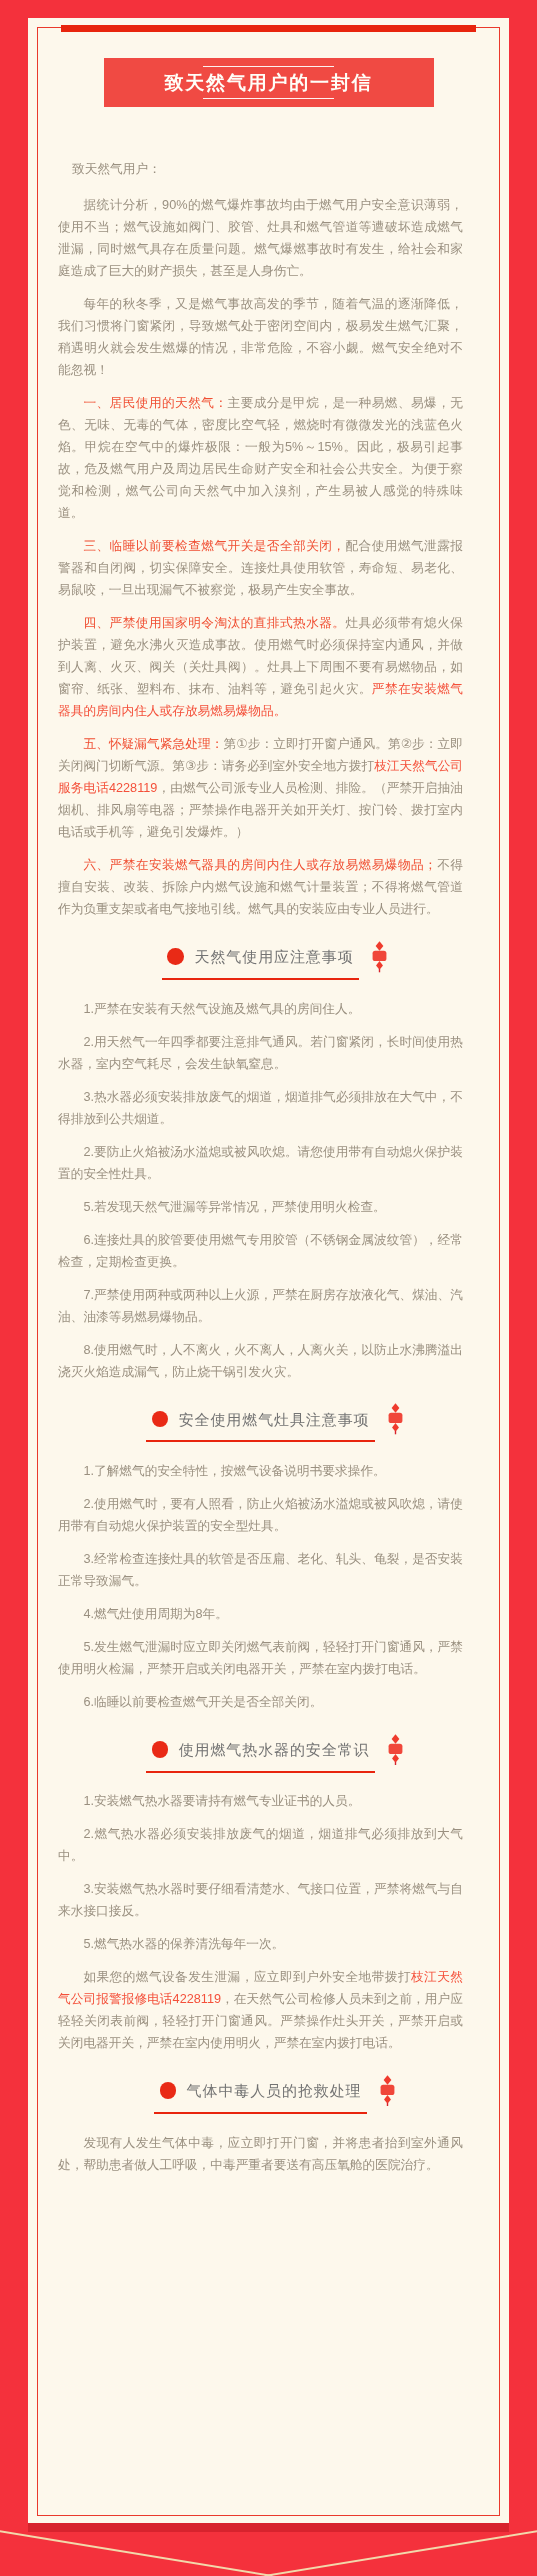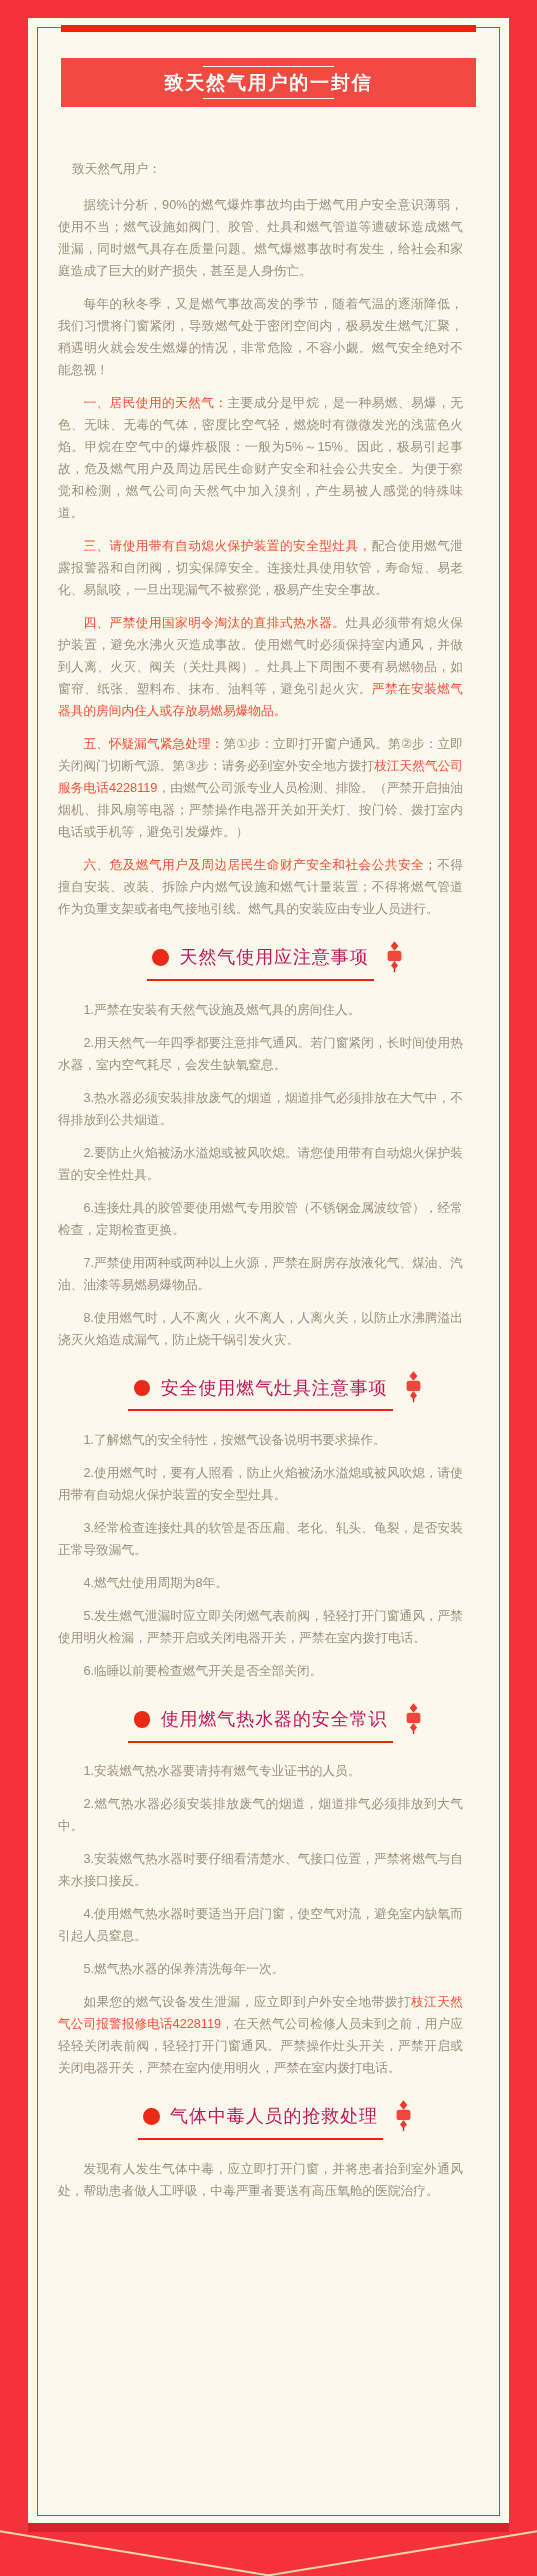--- a/index.html
+++ b/index.html
@@ -1,33 +1,33 @@
 <!DOCTYPE html>
 <html style="font-size:14px"><head>
 <meta charset="utf-8">
 <style>
   html,body{margin:0;padding:0;}
   body{font-family:"Liberation Sans","DejaVu Sans",sans-serif;}
   .page{position:relative;width:537px;height:2576px;background:#f4313c;overflow:hidden;}
   .panel{position:absolute;left:28px;top:18.4px;width:481px;height:2505px;background:#fdf8ec;overflow:hidden;}
   .inner-border{position:absolute;left:8.8px;top:8.8px;right:8.8px;bottom:7.9px;border:0.9px solid #ea392c;pointer-events:none;}
   .top-bar{position:absolute;left:33px;top:7px;width:415px;height:7px;background:#e8250e;}
-  .banner{position:relative;margin:40px auto 0;width:415px;height:49px;background:#f04a43;text-align:center;
+  .banner{position:relative;margin:40px auto 0;width:330px;height:49px;background:#f04a43;text-align:center;
           display:flex;flex-direction:column;justify-content:center;align-items:center;}
   .banner-line{width:131px;height:0.9px;background:rgba(255,255,255,0.92);}
   .title{margin:6.1px 0;font-size:19px;font-weight:bold;color:#fffef8;letter-spacing:1.8px;line-height:1;}
   .content{padding:37px 46px 0 30px;font-size:12.7px;line-height:22px;color:#9a9080;text-align:justify;}
   .salutation{margin:14px;}
   .para{margin:11px 0 0;text-indent:2em;}
   .accent{color:#f4503a;}
   .accent-bold{color:#f04f33;font-weight:normal;}
   .sub-header{margin:26px 0 17.5px;text-align:center;text-indent:0;}
   .sub-inner{display:inline-block;position:relative;padding:0 5.3px 8.8px;border-bottom:2.6px solid #e8250e;}
   .dot{display:inline-block;width:16.6px;height:16.6px;border-radius:50%;background:#e92a16;vertical-align:-2.6px;margin-right:10.5px;}
-  .sub-title{font-size:18px;color:#be185d;letter-spacing:0.9px;}
+  .sub-title{font-size:15px;color:#737373;letter-spacing:0.9px;}
   .lantern{position:absolute;right:-30px;top:-5.3px;}
   .panel-shadow{position:absolute;left:28px;top:2523px;width:481px;height:8.8px;background:#d7232d;}
   .flap-line{position:absolute;width:278px;height:1.8px;background:#f2d8ab;}
   .flap-left{left:-1.8px;top:2530px;transform-origin:0 50%;transform:rotate(9.3deg);}
   .flap-right{right:-1.8px;top:2530px;transform-origin:100% 50%;transform:rotate(-9.3deg);}
 </style>
 </head>
 <body>
 
 <div class="page">
@@ -41,43 +41,44 @@
       <div class="banner-line"></div>
     </div>
 
     <div class="content">
       <p class="salutation">致天然气用户：</p>
 
       <p class="para">据统计分析，90%的燃气爆炸事故均由于燃气用户安全意识薄弱，使用不当；燃气设施如阀门、胶管、灶具和燃气管道等遭破坏造成燃气泄漏，同时燃气具存在质量问题。燃气爆燃事故时有发生，给社会和家庭造成了巨大的财产损失，甚至是人身伤亡。</p>
       <p class="para">每年的秋冬季，又是燃气事故高发的季节，随着气温的逐渐降低，我们习惯将门窗紧闭，导致燃气处于密闭空间内，极易发生燃气汇聚，稍遇明火就会发生燃爆的情况，非常危险，不容小觑。燃气安全绝对不能忽视！</p>
 
       <p class="para"><span class="accent-bold">一、居民使用的天然气：</span><span>主要成分是甲烷，是一种易燃、易爆，无色、无味、无毒的气体，密度比空气轻，燃烧时有微微发光的浅蓝色火焰。甲烷在空气中的爆炸极限：一般为5%～15%。因此，极易引起事故，危及燃气用户及周边居民生命财产安全和社会公共安全。为便于察觉和检测，燃气公司向天然气中加入溴剂，产生易被人感觉的特殊味道。</span></p>
-      <p class="para"><span class="accent-bold">三、请使用带有自动熄火保护装置的安全型灶具，</span><span>配合使用燃气泄露报警器和自闭阀，切实保障安全。连接灶具使用软管，寿命短、易老化、易鼠咬，一旦出现漏气不被察觉，极易产生安全事故。</span></p>
+      <p class="para"><span class="accent-bold">三、临睡以前要检查燃气开关是否全部关闭，</span><span>配合使用燃气泄露报警器和自闭阀，切实保障安全。连接灶具使用软管，寿命短、易老化、易鼠咬，一旦出现漏气不被察觉，极易产生安全事故。</span></p>
       <p class="para"><span class="accent-bold">四、严禁使用国家明令淘汰的直排式热水器。</span><span>灶具必须带有熄火保护装置，避免水沸火灭造成事故。使用燃气时必须保持室内通风，并做到人离、火灭、阀关（关灶具阀）。灶具上下周围不要有易燃物品，如窗帘、纸张、塑料布、抹布、油料等，避免引起火灾。</span><span class="accent">严禁在安装燃气器具的房间内住人或存放易燃易爆物品。</span></p>
       <p class="para"><span class="accent-bold">五、怀疑漏气紧急处理：</span><span>第①步：立即打开窗户通风。第②步：立即关闭阀门切断气源。第③步：请务必到室外安全地方拨打</span><span class="accent">枝江天然气公司服务电话4228119</span><span>，由燃气公司派专业人员检测、排险。（严禁开启抽油烟机、排风扇等电器；严禁操作电器开关如开关灯、按门铃、拨打室内电话或手机等，避免引发爆炸。）</span></p>
-      <p class="para"><span class="accent-bold">六、危及燃气用户及周边居民生命财产安全和社会公共安全；</span><span>不得擅自安装、改装、拆除户内燃气设施和燃气计量装置；不得将燃气管道作为负重支架或者电气接地引线。燃气具的安装应由专业人员进行。</span></p>
+      <p class="para"><span class="accent-bold">六、严禁在安装燃气器具的房间内住人或存放易燃易爆物品；</span><span>不得擅自安装、改装、拆除户内燃气设施和燃气计量装置；不得将燃气管道作为负重支架或者电气接地引线。燃气具的安装应由专业人员进行。</span></p>
 
       <div class="sub-header">
         <span class="sub-inner">
           <span class="dot"></span><span class="sub-title">天然气使用应注意事项</span>
           <span class="lantern">
             <svg width="19" height="31.5" viewBox="0 0 22 36">
                 <path d="M11 0 L15.5 5.5 L11 11 L6.5 5.5 Z" fill="#ef3b2d"></path>
                 <rect x="3" y="11" width="16" height="12" rx="3" fill="#f0473a"></rect>
                 <path d="M11 23 L15 28 L11 33 L7 28 Z" fill="#ef3b2d"></path>
                 <rect x="10.2" y="32" width="1.6" height="4" fill="#d7232d"></rect>
               </svg>
           </span>
         </span>
       </div>
       <div>
           <p class="para">1.严禁在安装有天然气设施及燃气具的房间住人。</p>
           <p class="para">2.用天然气一年四季都要注意排气通风。若门窗紧闭，长时间使用热水器，室内空气耗尽，会发生缺氧窒息。</p>
           <p class="para">3.热水器必须安装排放废气的烟道，烟道排气必须排放在大气中，不得排放到公共烟道。</p>
           <p class="para">2.要防止火焰被汤水溢熄或被风吹熄。请您使用带有自动熄火保护装置的安全性灶具。</p>
+          <p class="para">5.若发现天然气泄漏等异常情况，严禁使用明火检查。</p>
           <p class="para">6.连接灶具的胶管要使用燃气专用胶管（不锈钢金属波纹管），经常检查，定期检查更换。</p>
           <p class="para">7.严禁使用两种或两种以上火源，严禁在厨房存放液化气、煤油、汽油、油漆等易燃易爆物品。</p>
           <p class="para">8.使用燃气时，人不离火，火不离人，人离火关，以防止水沸腾溢出浇灭火焰造成漏气，防止烧干锅引发火灾。</p>
         </div>
 
       <div class="sub-header">
         <span class="sub-inner">
           <span class="dot"></span><span class="sub-title">安全使用燃气灶具注意事项</span>
           <span class="lantern">
             <svg width="19" height="31.5" viewBox="0 0 22 36">
@@ -108,21 +109,20 @@
                 <path d="M11 23 L15 28 L11 33 L7 28 Z" fill="#ef3b2d"></path>
                 <rect x="10.2" y="32" width="1.6" height="4" fill="#d7232d"></rect>
               </svg>
           </span>
         </span>
       </div>
       <div>
           <p class="para">1.安装燃气热水器要请持有燃气专业证书的人员。</p>
           <p class="para">2.燃气热水器必须安装排放废气的烟道，烟道排气必须排放到大气中。</p>
           <p class="para">3.安装燃气热水器时要仔细看清楚水、气接口位置，严禁将燃气与自来水接口接反。</p>
-          <p class="para">4.使用燃气热水器时要适当开启门窗，使空气对流，避免室内缺氧而引起人员窒息。</p>
           <p class="para">5.燃气热水器的保养清洗每年一次。</p>
         </div>
 
       <p class="para"><span>如果您的燃气设备发生泄漏，应立即到户外安全地带拨打</span><span class="accent">枝江天然气公司报警报修电话4228119</span><span>，在天然气公司检修人员未到之前，用户应轻轻关闭表前阀，轻轻打开门窗通风。严禁操作灶头开关，严禁开启或关闭电器开关，严禁在室内使用明火，严禁在室内拨打电话。</span></p>
 
       <div class="sub-header">
         <span class="sub-inner">
           <span class="dot"></span><span class="sub-title">气体中毒人员的抢救处理</span>
           <span class="lantern">
             <svg width="19" height="31.5" viewBox="0 0 22 36">

